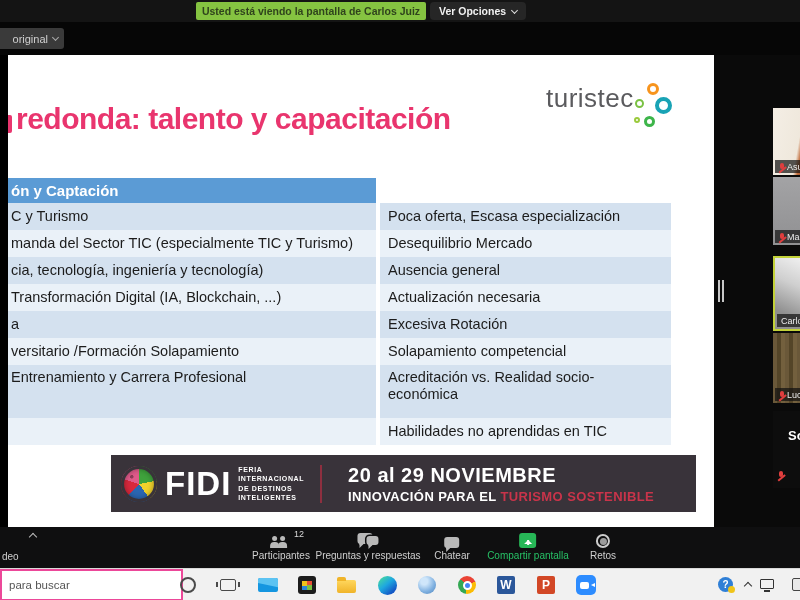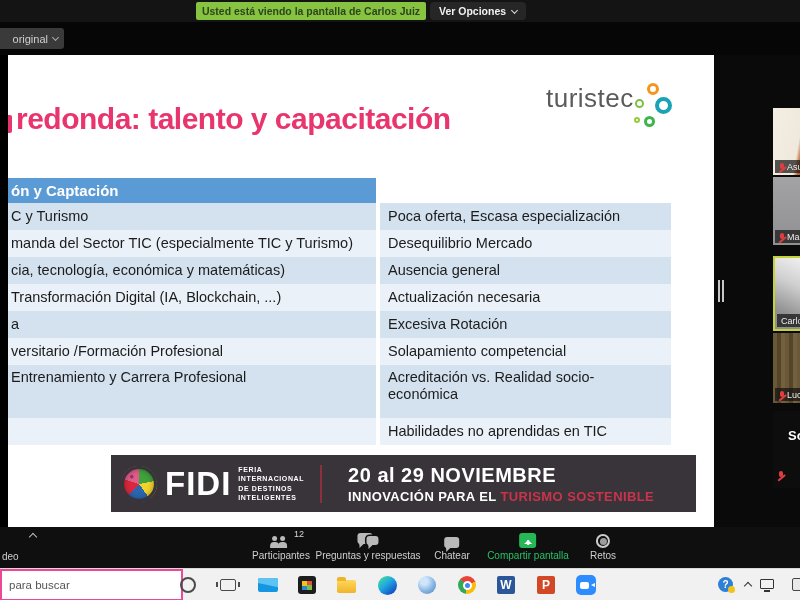--- a/index.html
+++ b/index.html
@@ -214,33 +214,33 @@
         </div>
         <div class="t-row odd">
           <div class="c cl">C y Turismo</div>
           <div class="c cr">Poca oferta, Escasa especialización</div>
         </div>
         <div class="t-row even">
           <div class="c cl">manda del Sector TIC (especialmente TIC y Turismo)</div>
           <div class="c cr">Desequilibrio Mercado</div>
         </div>
         <div class="t-row odd">
-          <div class="c cl">cia, tecnología, económica y matemáticas)</div>
+          <div class="c cl">cia, tecnología, ingeniería y tecnología)</div>
           <div class="c cr">Ausencia general</div>
         </div>
         <div class="t-row even">
           <div class="c cl">Transformación Digital (IA, Blockchain, ...)</div>
           <div class="c cr">Actualización necesaria</div>
         </div>
         <div class="t-row odd">
           <div class="c cl">a</div>
           <div class="c cr">Excesiva Rotación</div>
         </div>
         <div class="t-row even">
-          <div class="c cl">versitario /Formación Profesional</div>
+          <div class="c cl">versitario /Formación Solapamiento</div>
           <div class="c cr">Solapamiento competencial</div>
         </div>
         <div class="t-row odd tall">
           <div class="c cl">Entrenamiento y Carrera Profesional</div>
           <div class="c cr">Acreditación vs. Realidad socio-
 económica</div>
         </div>
         <div class="t-row even">
           <div class="c cl"></div>
           <div class="c cr">Habilidades no aprendidas en TIC</div>

